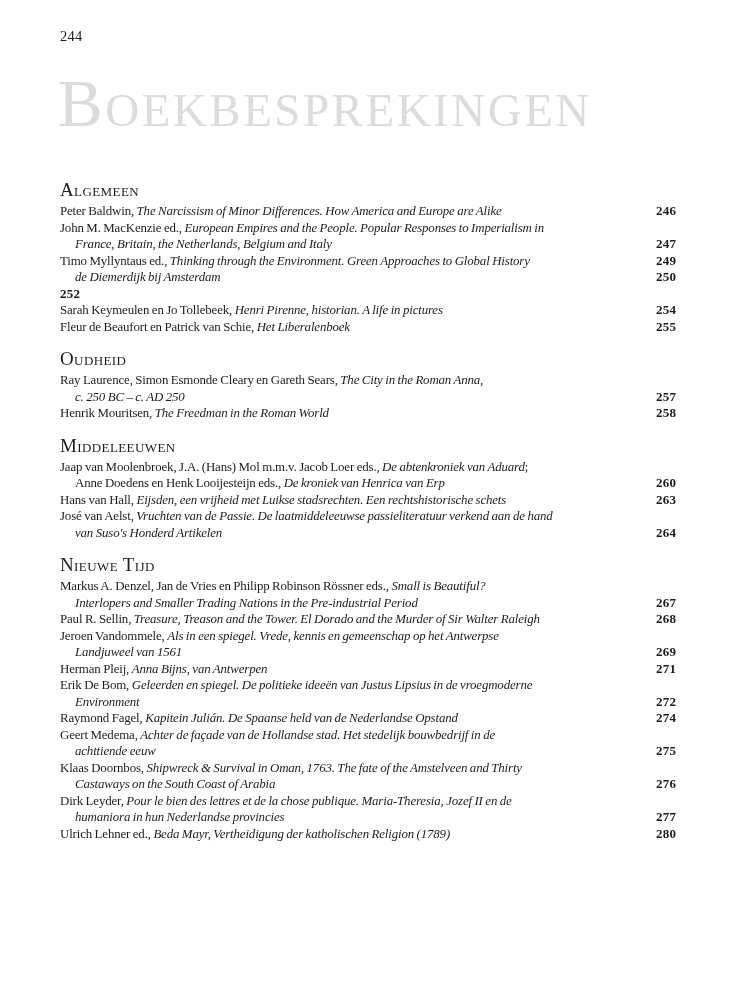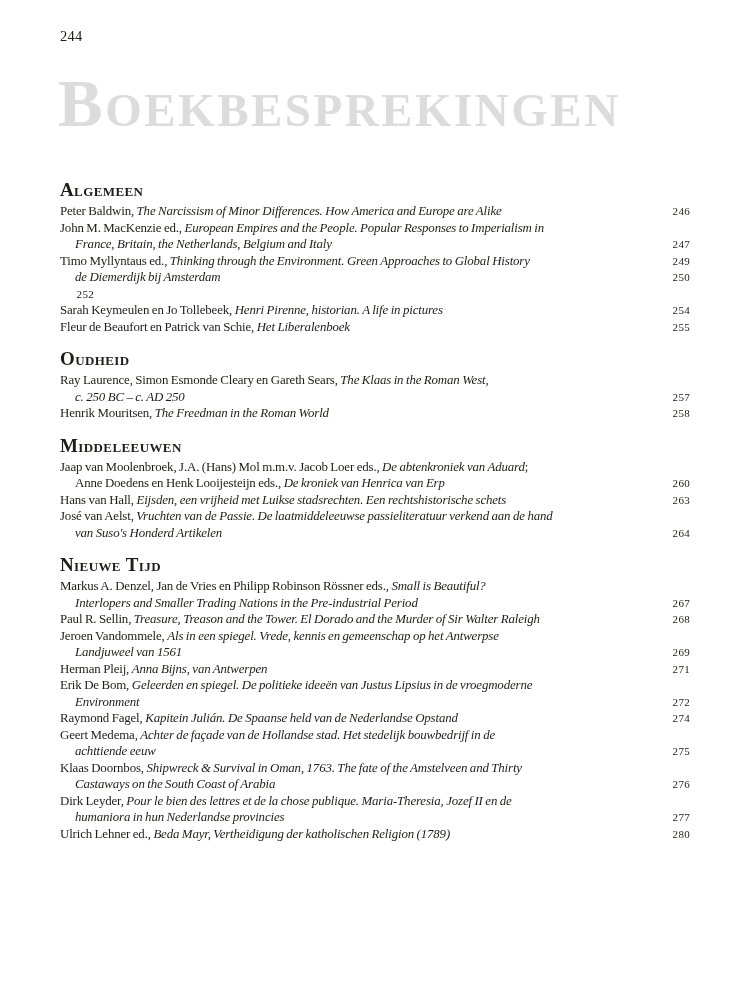--- a/index.html
+++ b/index.html
@@ -24,58 +24,58 @@
     position: relative;
     margin-left: 14px;
   }
   .folio {
     font-size: 14.5px;
     line-height: 17px;
     letter-spacing: 0.3px;
   }
   .main-heading {
     font-variant: small-caps;
-    font-weight: bold;
+    font-weight: normal;
     font-size: 67px;
     line-height: 1;
     letter-spacing: 2.5px;
     color: var(--heading-gray);
     margin: 25px 0 0 -2px;
     white-space: nowrap;
   }
   .toc {
     margin-top: 43px;
   }
   .section-title {
     font-variant: small-caps;
-    font-weight: bold;
+    font-weight: normal;
     font-size: 19px;
     line-height: 20px;
     letter-spacing: 0.4px;
     margin: 14px 0 3px 0;
   }
   .section:first-child .section-title { margin-top: 0; }
   .line {
     display: flex;
     justify-content: space-between;
     align-items: baseline;
     line-height: 16.5px;
     font-size: 12.9px;
     letter-spacing: -0.15px;
     word-spacing: -0.5px;
   }
   .line .text { white-space: nowrap; }
   .line.indent .text { padding-left: 15px; text-align: center; }
   .seg-italic { font-style: italic; }
   .pagenum-col {
     min-width: 34px;
-    text-align: right;
-    font-size: 11px;
+    font-size: 13px;
     letter-spacing: 0.3px;
     word-spacing: 0;
+    font-weight: bold;
   }
 </style>
 </head>
 <body>
 
 <div class="page">
   <div class="folio">244</div>
   <h1 class="main-heading">Boekbesprekingen</h1>
   <div class="toc">
       <div class="section">
@@ -123,21 +123,21 @@
           <div class="line">
             <span class="text"><span class="seg">Fleur de Beaufort en Patrick van Schie, </span><span class="seg seg-italic">Het Liberalenboek</span></span>
             <span class="pagenum-col">255</span>
           </div>
         </div>
       </div>
       <div class="section">
         <h2 class="section-title">Oudheid</h2>
         <div class="entry">
           <div class="line">
-            <span class="text"><span class="seg">Ray Laurence, Simon Esmonde Cleary en Gareth Sears, </span><span class="seg seg-italic">The Klaas in the Roman West,</span></span>
+            <span class="text"><span class="seg">Ray Laurence, Simon Esmonde Cleary en Gareth Sears, </span><span class="seg seg-italic">The City in the Roman Anna,</span></span>
             <span class="pagenum-col"></span>
           </div>
           <div class="line indent">
             <span class="text"><span class="seg seg-italic">c. 250 BC – c. AD 250</span></span>
             <span class="pagenum-col">257</span>
           </div>
         </div>
         <div class="entry">
           <div class="line">
             <span class="text"><span class="seg">Henrik Mouritsen, </span><span class="seg seg-italic">The Freedman in the Roman World</span></span>

